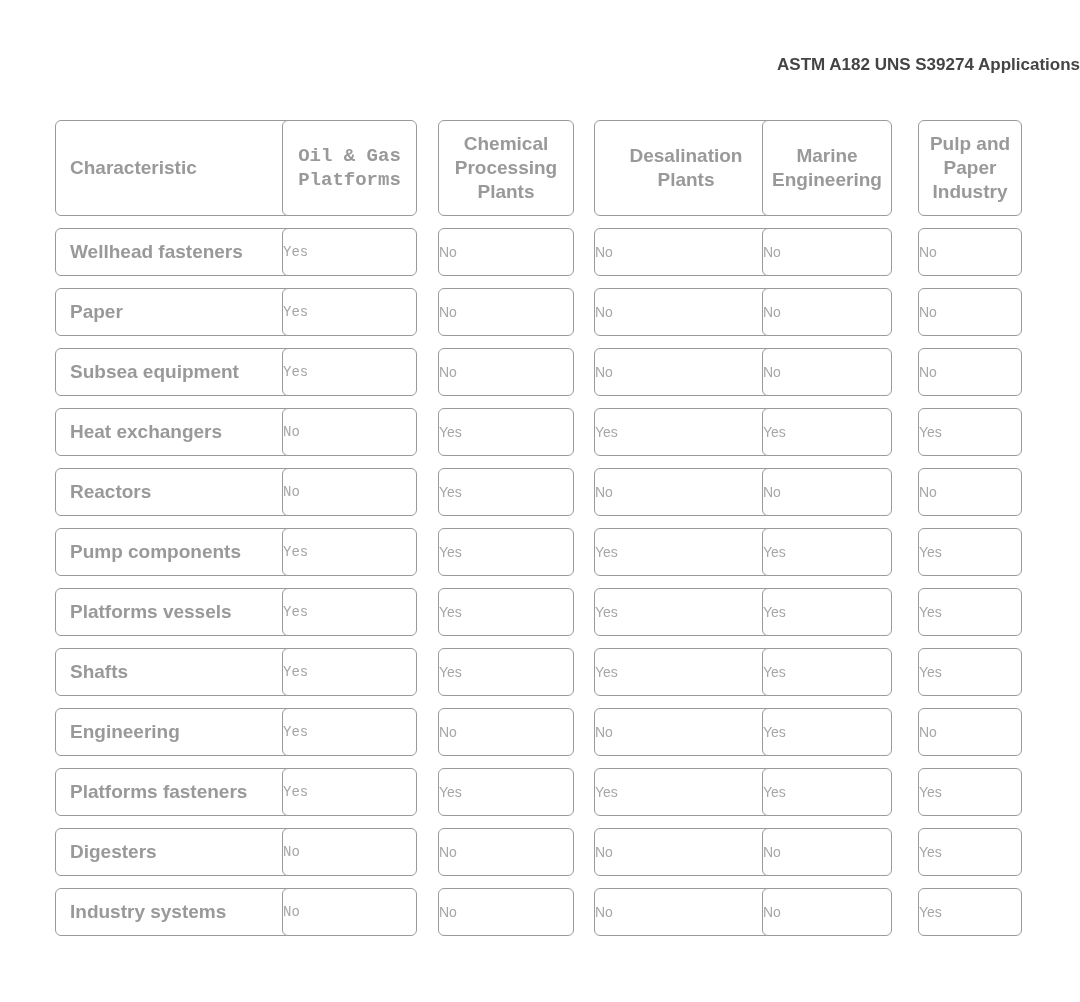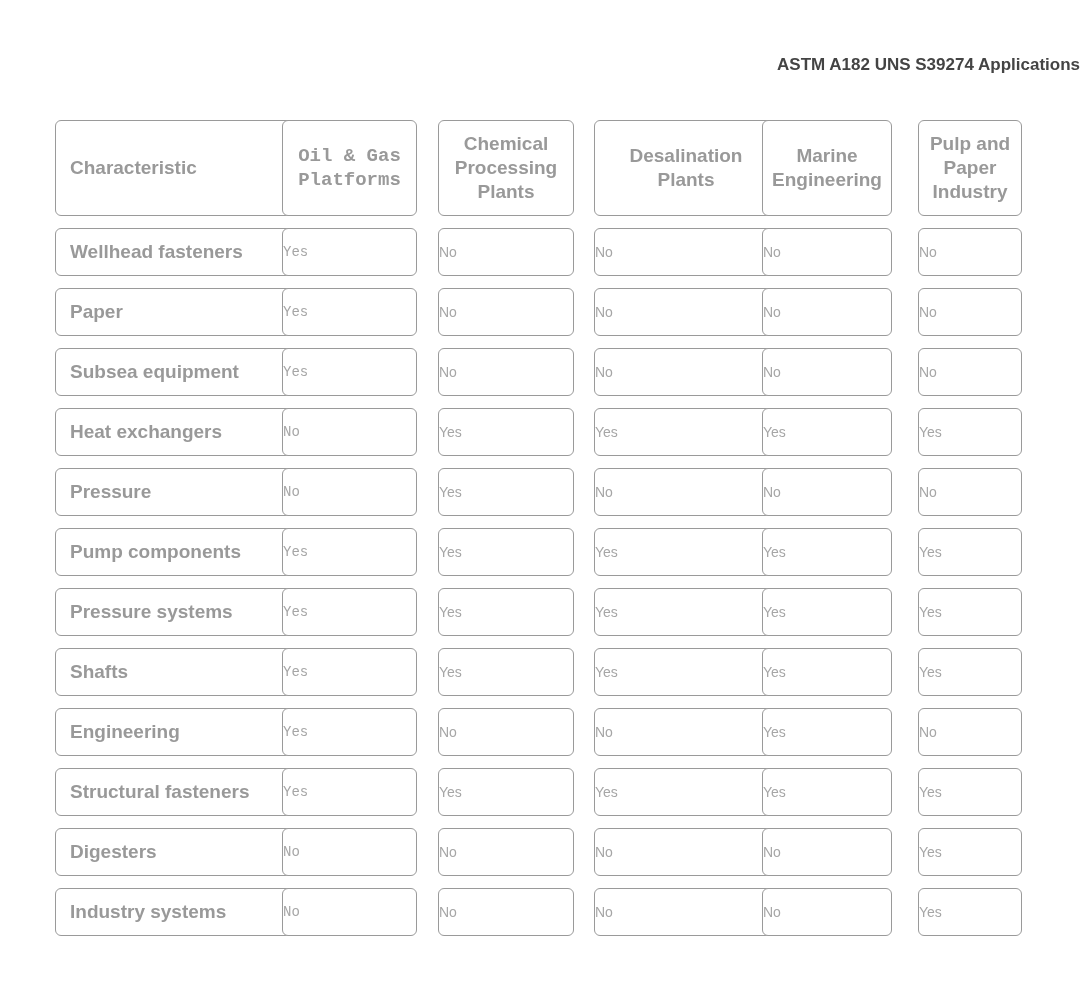--- a/index.html
+++ b/index.html
@@ -128,21 +128,21 @@
         </div>
         <div class="cell c4">
           <span class="val">Yes</span>
         </div>
         <div class="cell c5">
           <span class="val">Yes</span>
         </div>
       </div>
       <div class="row" style="top: 348px;">
         <div class="cell c0">
-          <span class="label">Pressure</span>
+          <span class="label">Reactors</span>
         </div>
         <div class="cell c1">
           <span class="val">No</span>
         </div>
         <div class="cell c2">
           <span class="val">Yes</span>
         </div>
         <div class="cell c3">
           <span class="val">No</span>
         </div>
@@ -168,21 +168,21 @@
         </div>
         <div class="cell c4">
           <span class="val">Yes</span>
         </div>
         <div class="cell c5">
           <span class="val">Yes</span>
         </div>
       </div>
       <div class="row" style="top: 468px;">
         <div class="cell c0">
-          <span class="label">Pressure systems</span>
+          <span class="label">Platforms vessels</span>
         </div>
         <div class="cell c1">
           <span class="val">Yes</span>
         </div>
         <div class="cell c2">
           <span class="val">Yes</span>
         </div>
         <div class="cell c3">
           <span class="val">Yes</span>
         </div>
@@ -228,21 +228,21 @@
         </div>
         <div class="cell c4">
           <span class="val">Yes</span>
         </div>
         <div class="cell c5">
           <span class="val">No</span>
         </div>
       </div>
       <div class="row" style="top: 648px;">
         <div class="cell c0">
-          <span class="label">Structural fasteners</span>
+          <span class="label">Platforms fasteners</span>
         </div>
         <div class="cell c1">
           <span class="val">Yes</span>
         </div>
         <div class="cell c2">
           <span class="val">Yes</span>
         </div>
         <div class="cell c3">
           <span class="val">Yes</span>
         </div>

